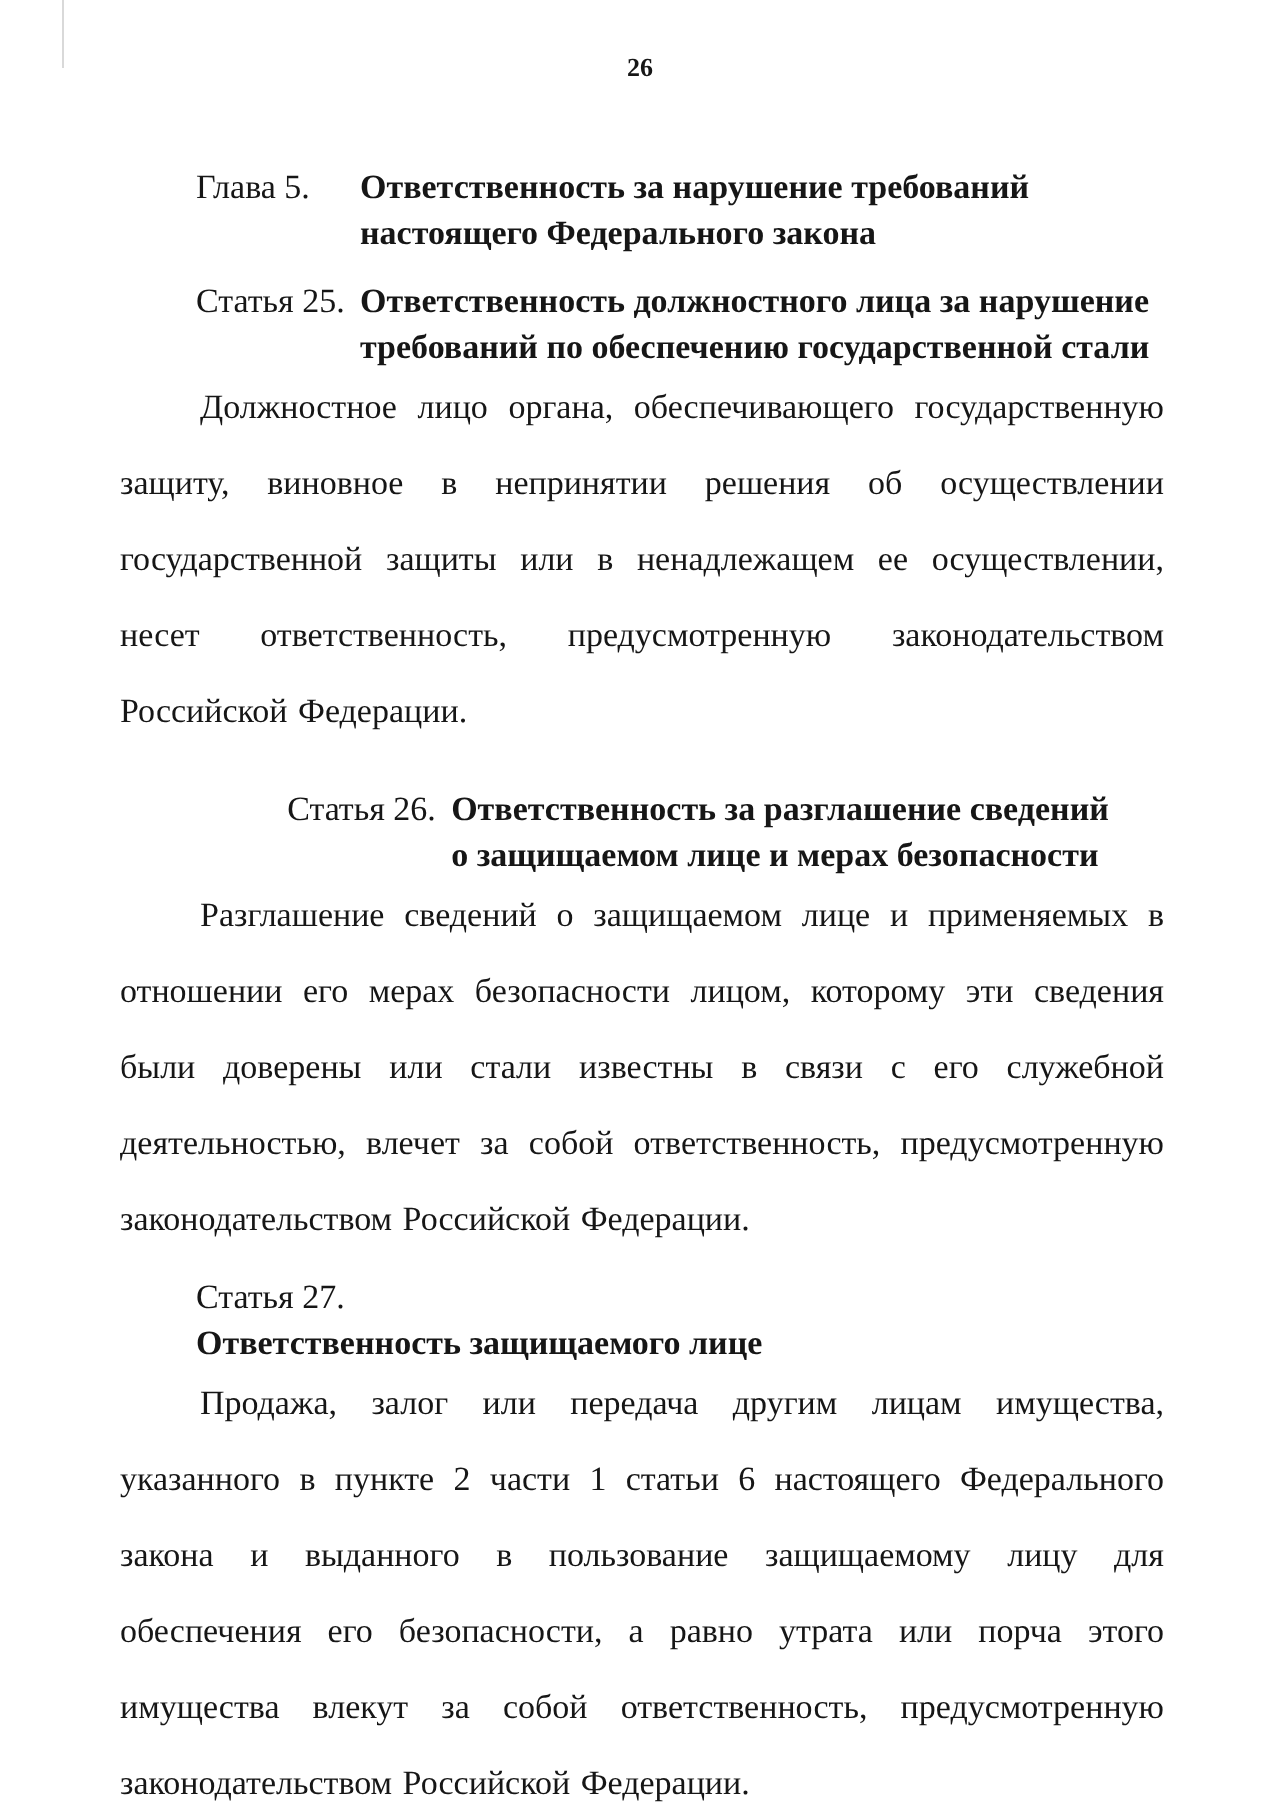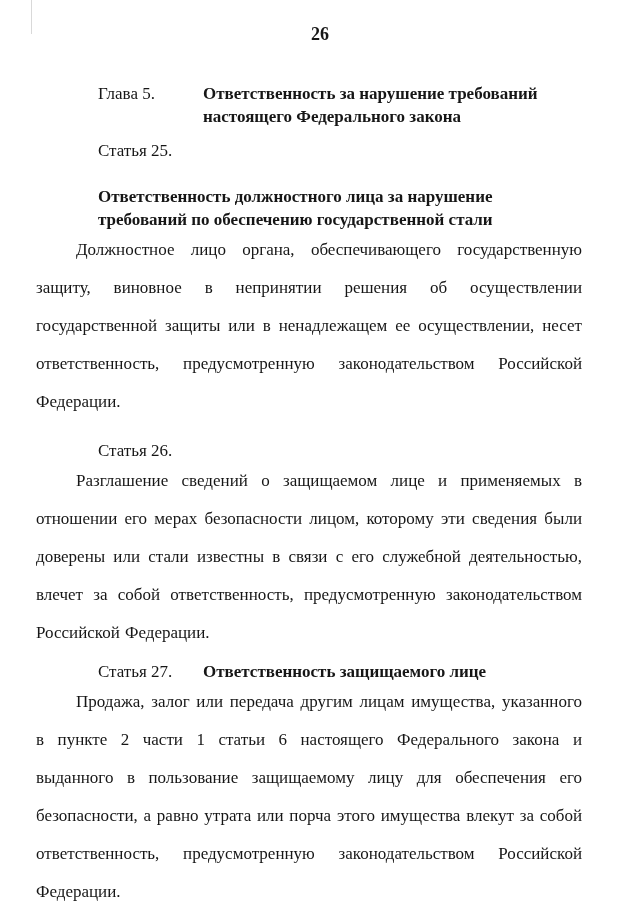--- a/index.html
+++ b/index.html
@@ -19,52 +19,51 @@
     position: absolute;
     left: 31px;
     top: 0;
     width: 1px;
     height: 34px;
     background: #d9d9d9;
   }
   .page-number {
     padding-top: 26px;
     text-align: center;
-    font-size: 18px;
+    font-size: 13px;
     line-height: 16px;
     font-weight: bold;
   }
   .heading {
     display: flex;
     margin-left: 98px;
     margin-right: 40px;
     font-size: 17px;
     line-height: 23px;
-    gap: 23px;
   }
   .h-label {
     width: 82px;
     flex-shrink: 0;
     font-weight: normal;
   }
   .h-title {
     font-weight: bold;
     white-space: pre-line;
   }
   .chapter {
     margin-top: 40px;
   }
-  .article-25 .heading { margin-top: 11px; flex-direction: column; }
-  .article-26 .heading { margin-top: 18px; }
-  .article-27 .heading { margin-top: 8px; }
+  .article-25 .heading { margin-top: 11px; }
+  .article-26 .heading { margin-top: 18px; justify-content: center; }
+  .article-27 .heading { margin-top: 8px; flex-direction: column; }
   p.body-text {
     font-size: 17px;
     line-height: 38px;
     text-align: justify;
-    margin: 0 58px 0 36px;
+    margin: 0 58px 0 60px;
     text-indent: 40px;
     word-spacing: 1px;
   }
 </style>
 </head>
 <body>
 
 <div class="scan-mark"></div>
 
 <div class="page-number">26</div>
@@ -80,20 +79,22 @@
     <span class="h-label">Статья 25.</span>
     <span class="h-title">Ответственность должностного лица за нарушение
 требований по обеспечению государственной стали</span>
   </div>
   <p class="body-text">Должностное лицо органа, обеспечивающего государственную защиту, виновное в непринятии решения об осуществлении государственной защиты или в ненадлежащем ее осуществлении, несет ответственность, предусмотренную законодательством Российской Федерации.</p>
 </section>
 
 <section class="article-26">
   <div class="heading">
     <span class="h-label">Статья 26.</span>
+    <span class="h-title">Ответственность за разглашение сведений
+о защищаемом лице и мерах безопасности</span>
   </div>
   <p class="body-text">Разглашение сведений о защищаемом лице и применяемых в отношении его мерах безопасности лицом, которому эти сведения были доверены или стали известны в связи с его служебной деятельностью, влечет за собой ответственность, предусмотренную законодательством Российской Федерации.</p>
 </section>
 
 <section class="article-27">
   <div class="heading">
     <span class="h-label">Статья 27.</span>
     <span class="h-title">Ответственность защищаемого лице</span>
   </div>
   <p class="body-text">Продажа, залог или передача другим лицам имущества, указанного в пункте 2 части 1 статьи 6 настоящего Федерального закона и выданного в пользование защищаемому лицу для обеспечения его безопасности, а равно утрата или порча этого имущества влекут за собой ответственность, предусмотренную законодательством Российской Федерации.</p>

